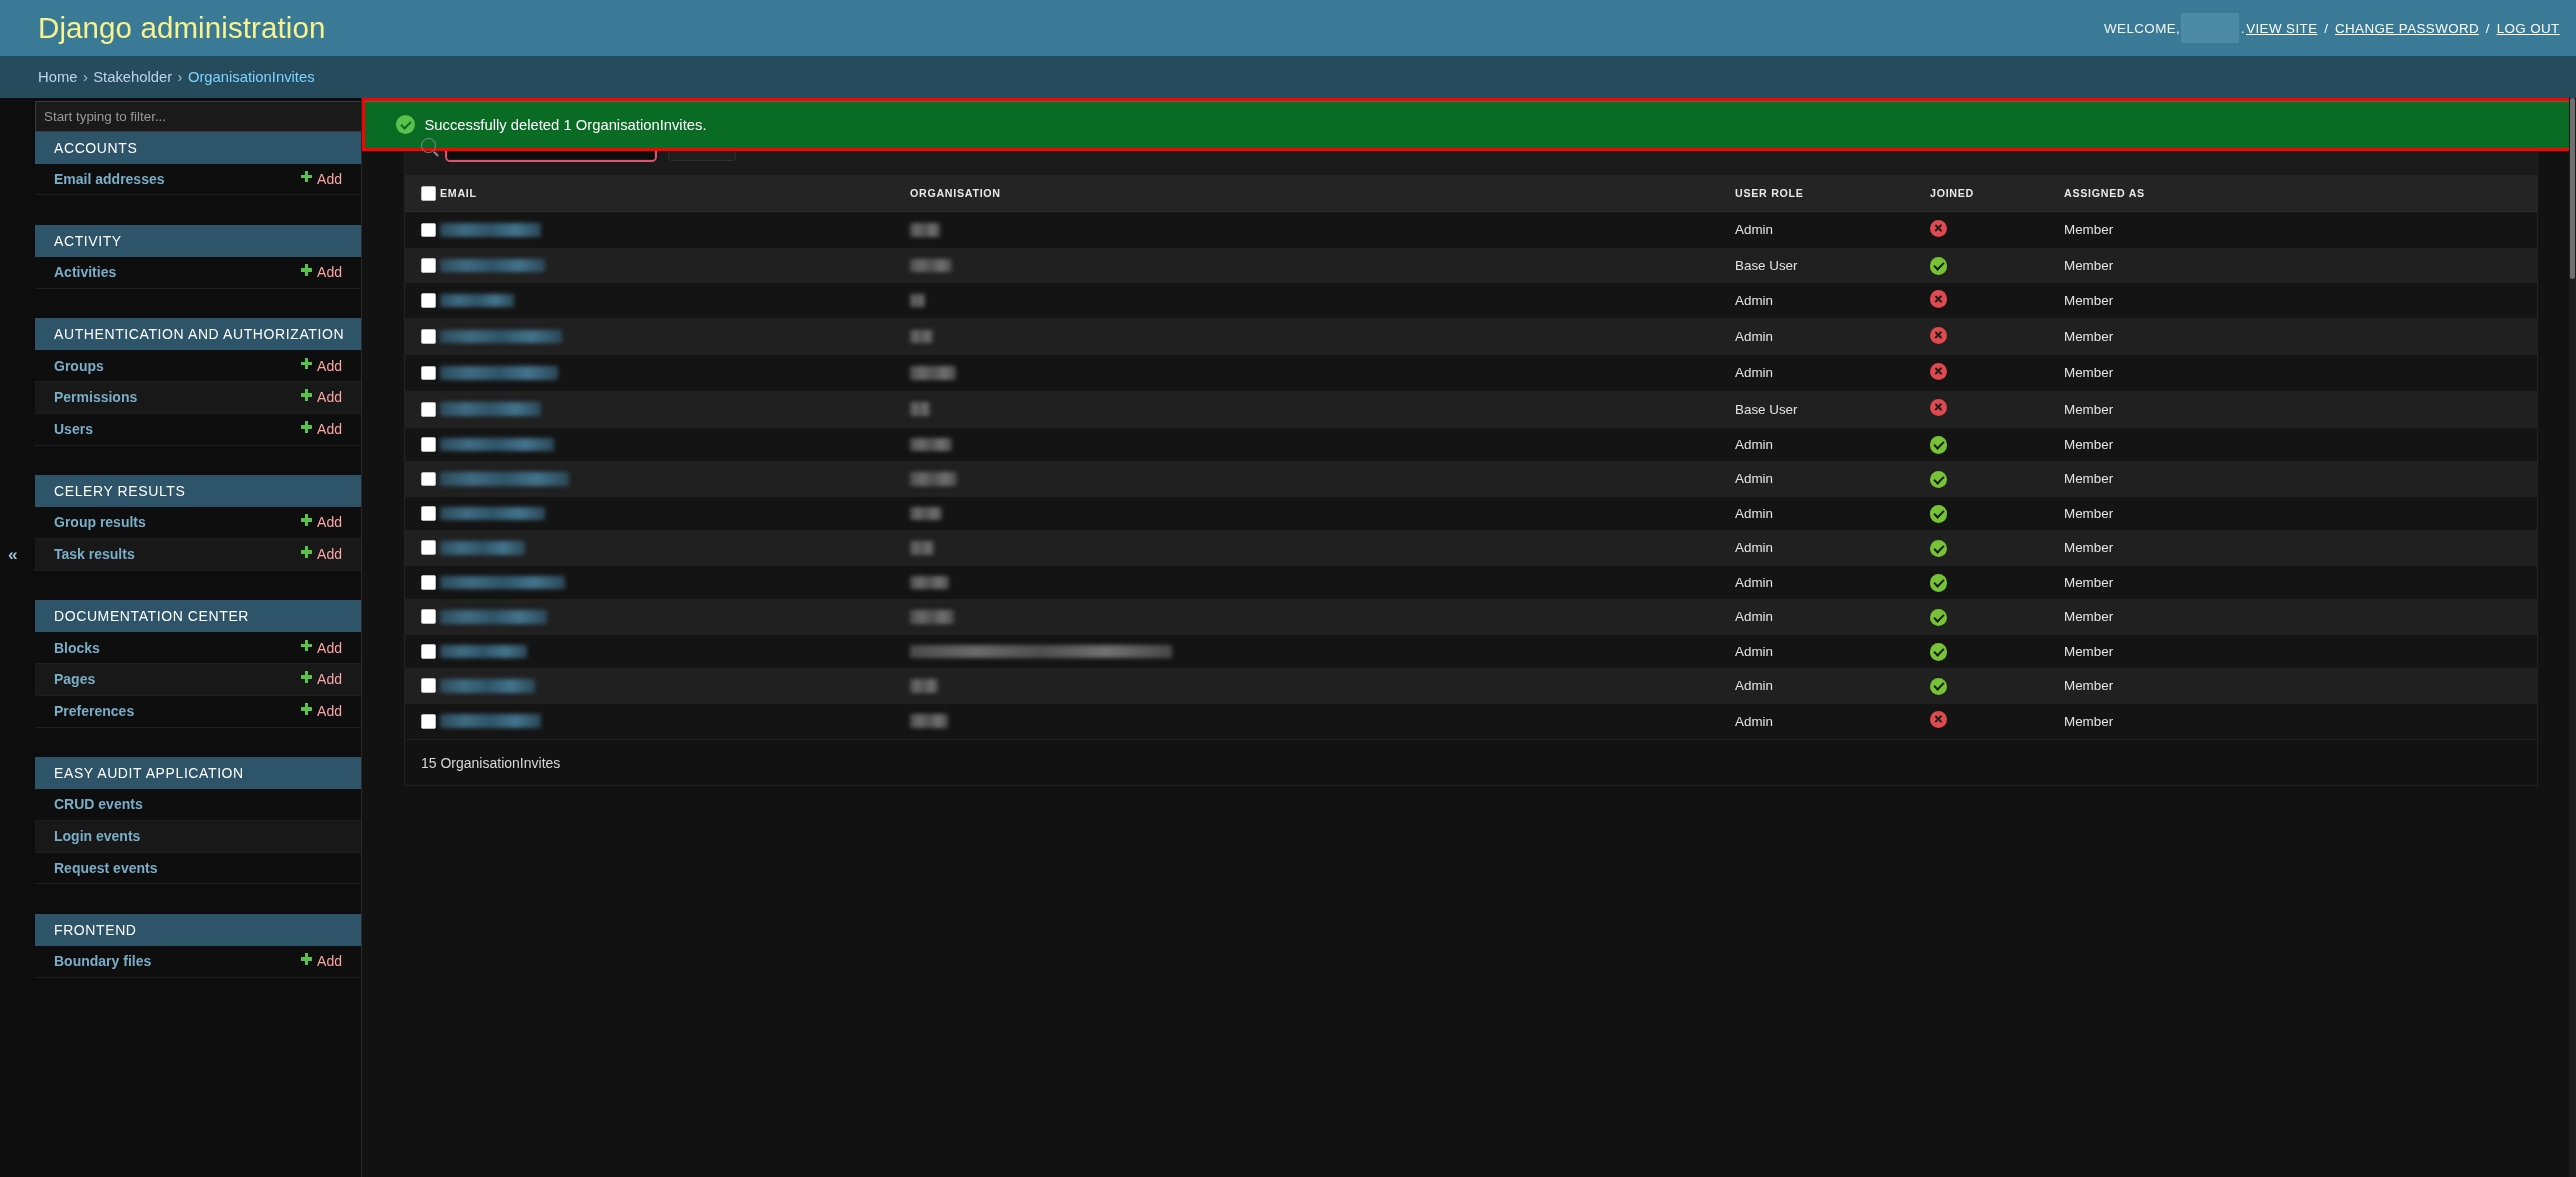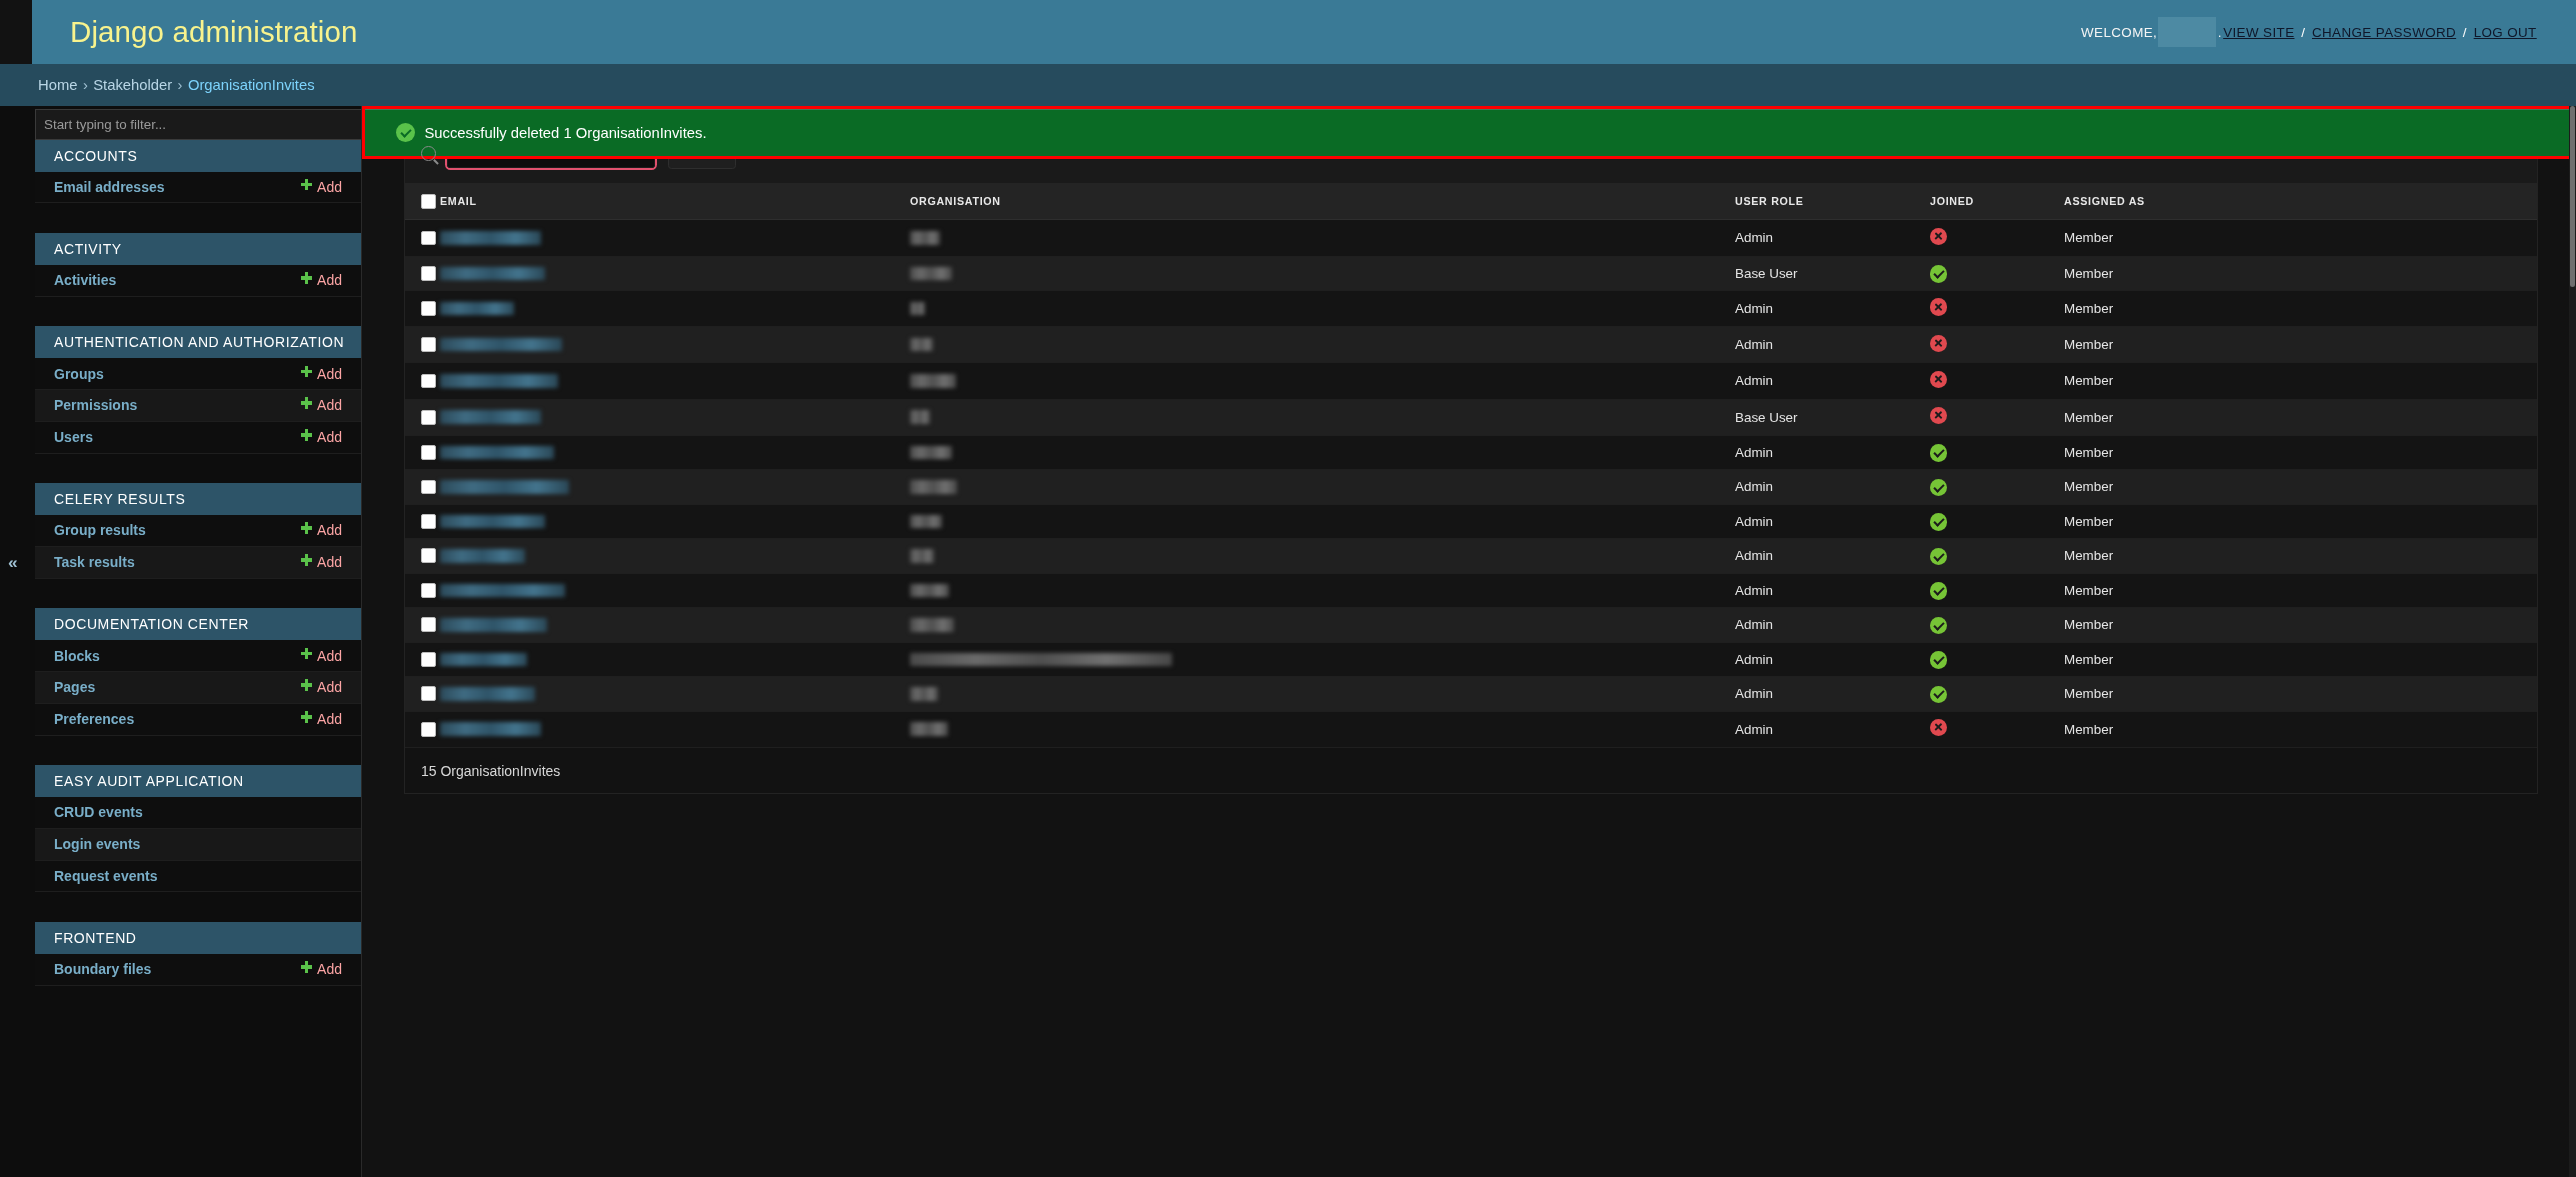--- a/index.html
+++ b/index.html
@@ -6,40 +6,39 @@
   html, body {
     width: 2576px; height: 1177px;
     background: #121212;
     font-family: "Liberation Sans", sans-serif;
     color: #e0e0e0;
     overflow: hidden;
   }
 
   
   #header {
-    height: 64px;
+    height: 56px;
     background: #3a7a96;
     display: flex;
     align-items: center;
     justify-content: space-between;
-    padding: 0 38px 0 38px;
+    padding: 0 15px 0 38px;
     position: relative;
-    margin-left: 32px;
   }
   #branding { font-size: 29.5px; color: #f8f38d; font-weight: 400; letter-spacing: 0.1px; }
   #user-tools {
     font-size: 13.4px; color: #ffffff; letter-spacing: 0.4px;
     display: flex; align-items: center; gap: 0;
   }
   #user-tools .ut-txt { color: #f5f5f5; }
   #user-tools .redacted-user {
     display: inline-block; width: 58px; height: 29.5px;
     background: #4d8aa3; vertical-align: middle; margin: 0 1.3px;
   }
-  #user-tools a { color: #0f172a; text-decoration: underline; padding: 0 1.3px; }
+  #user-tools a { color: #ffffff; text-decoration: underline; padding: 0 1.3px; }
   #user-tools .sep { padding: 0 5.4px; }
 
   
   #breadcrumbs {
     height: 42px; background: #264b5d;
     display: flex; align-items: center;
     padding-left: 38px;
     font-size: 14.8px; color: #d7e6ee;
   }
   #breadcrumbs a { color: #b9d6e6; text-decoration: none; }

